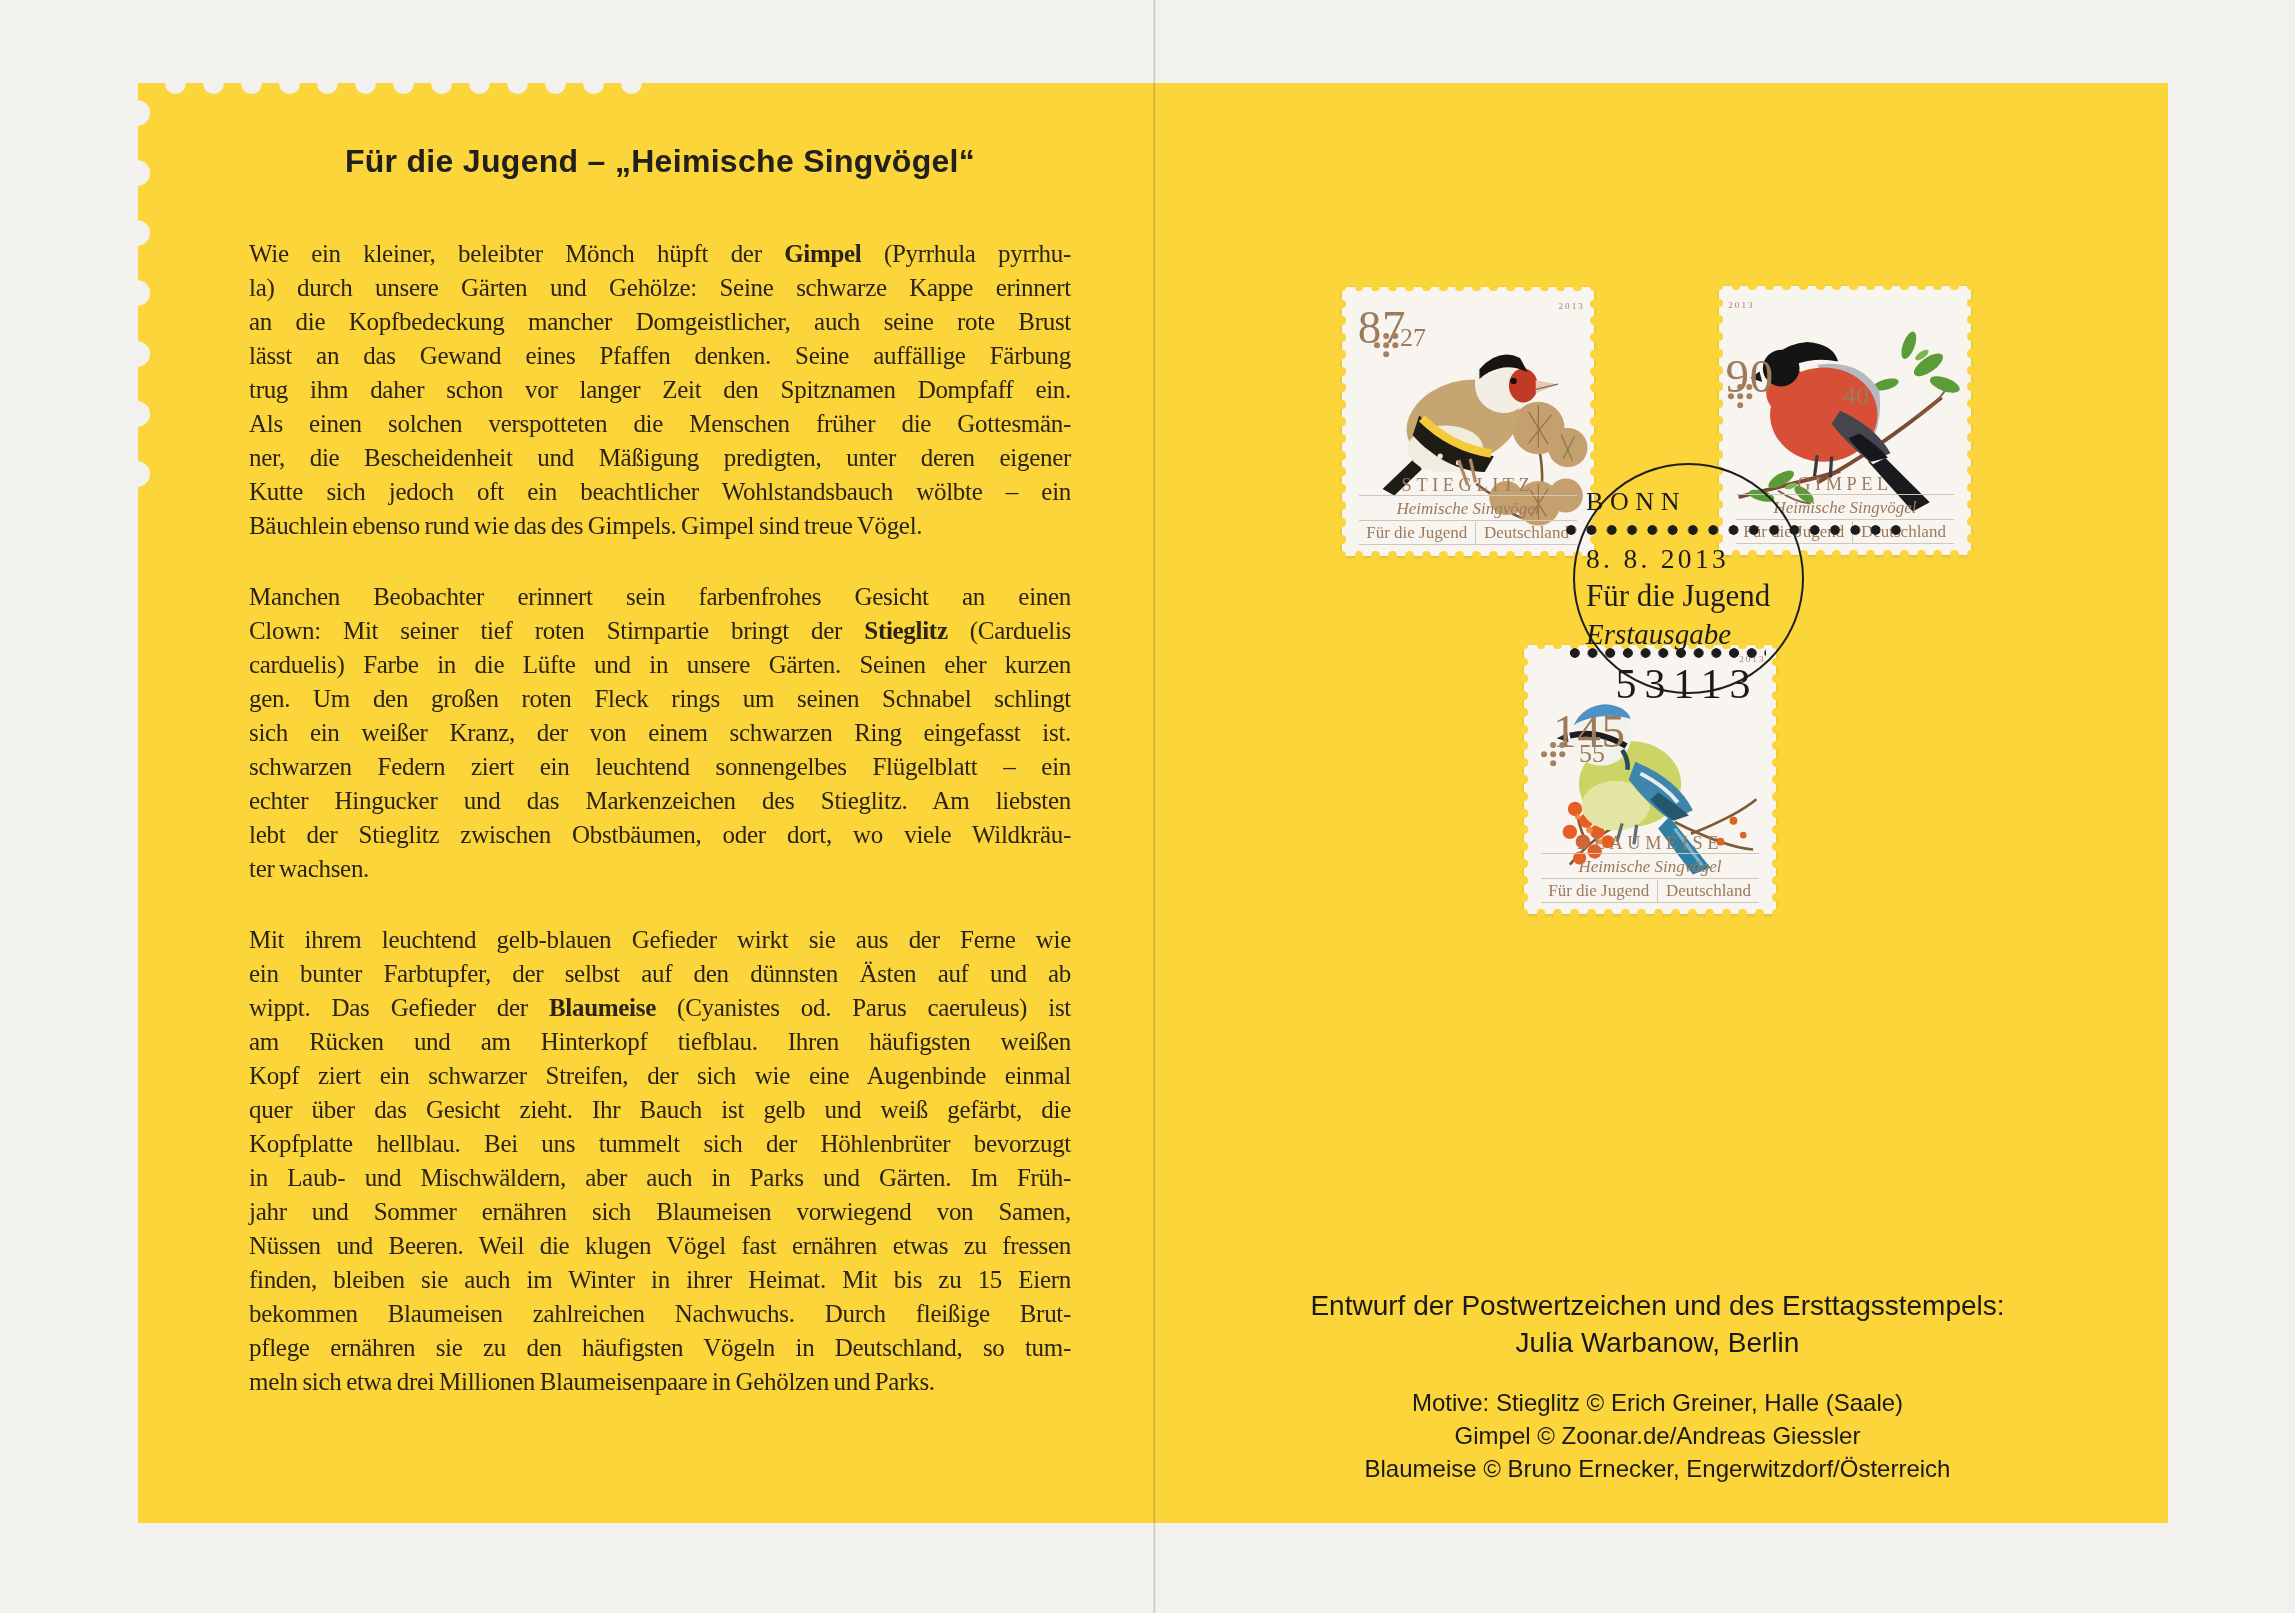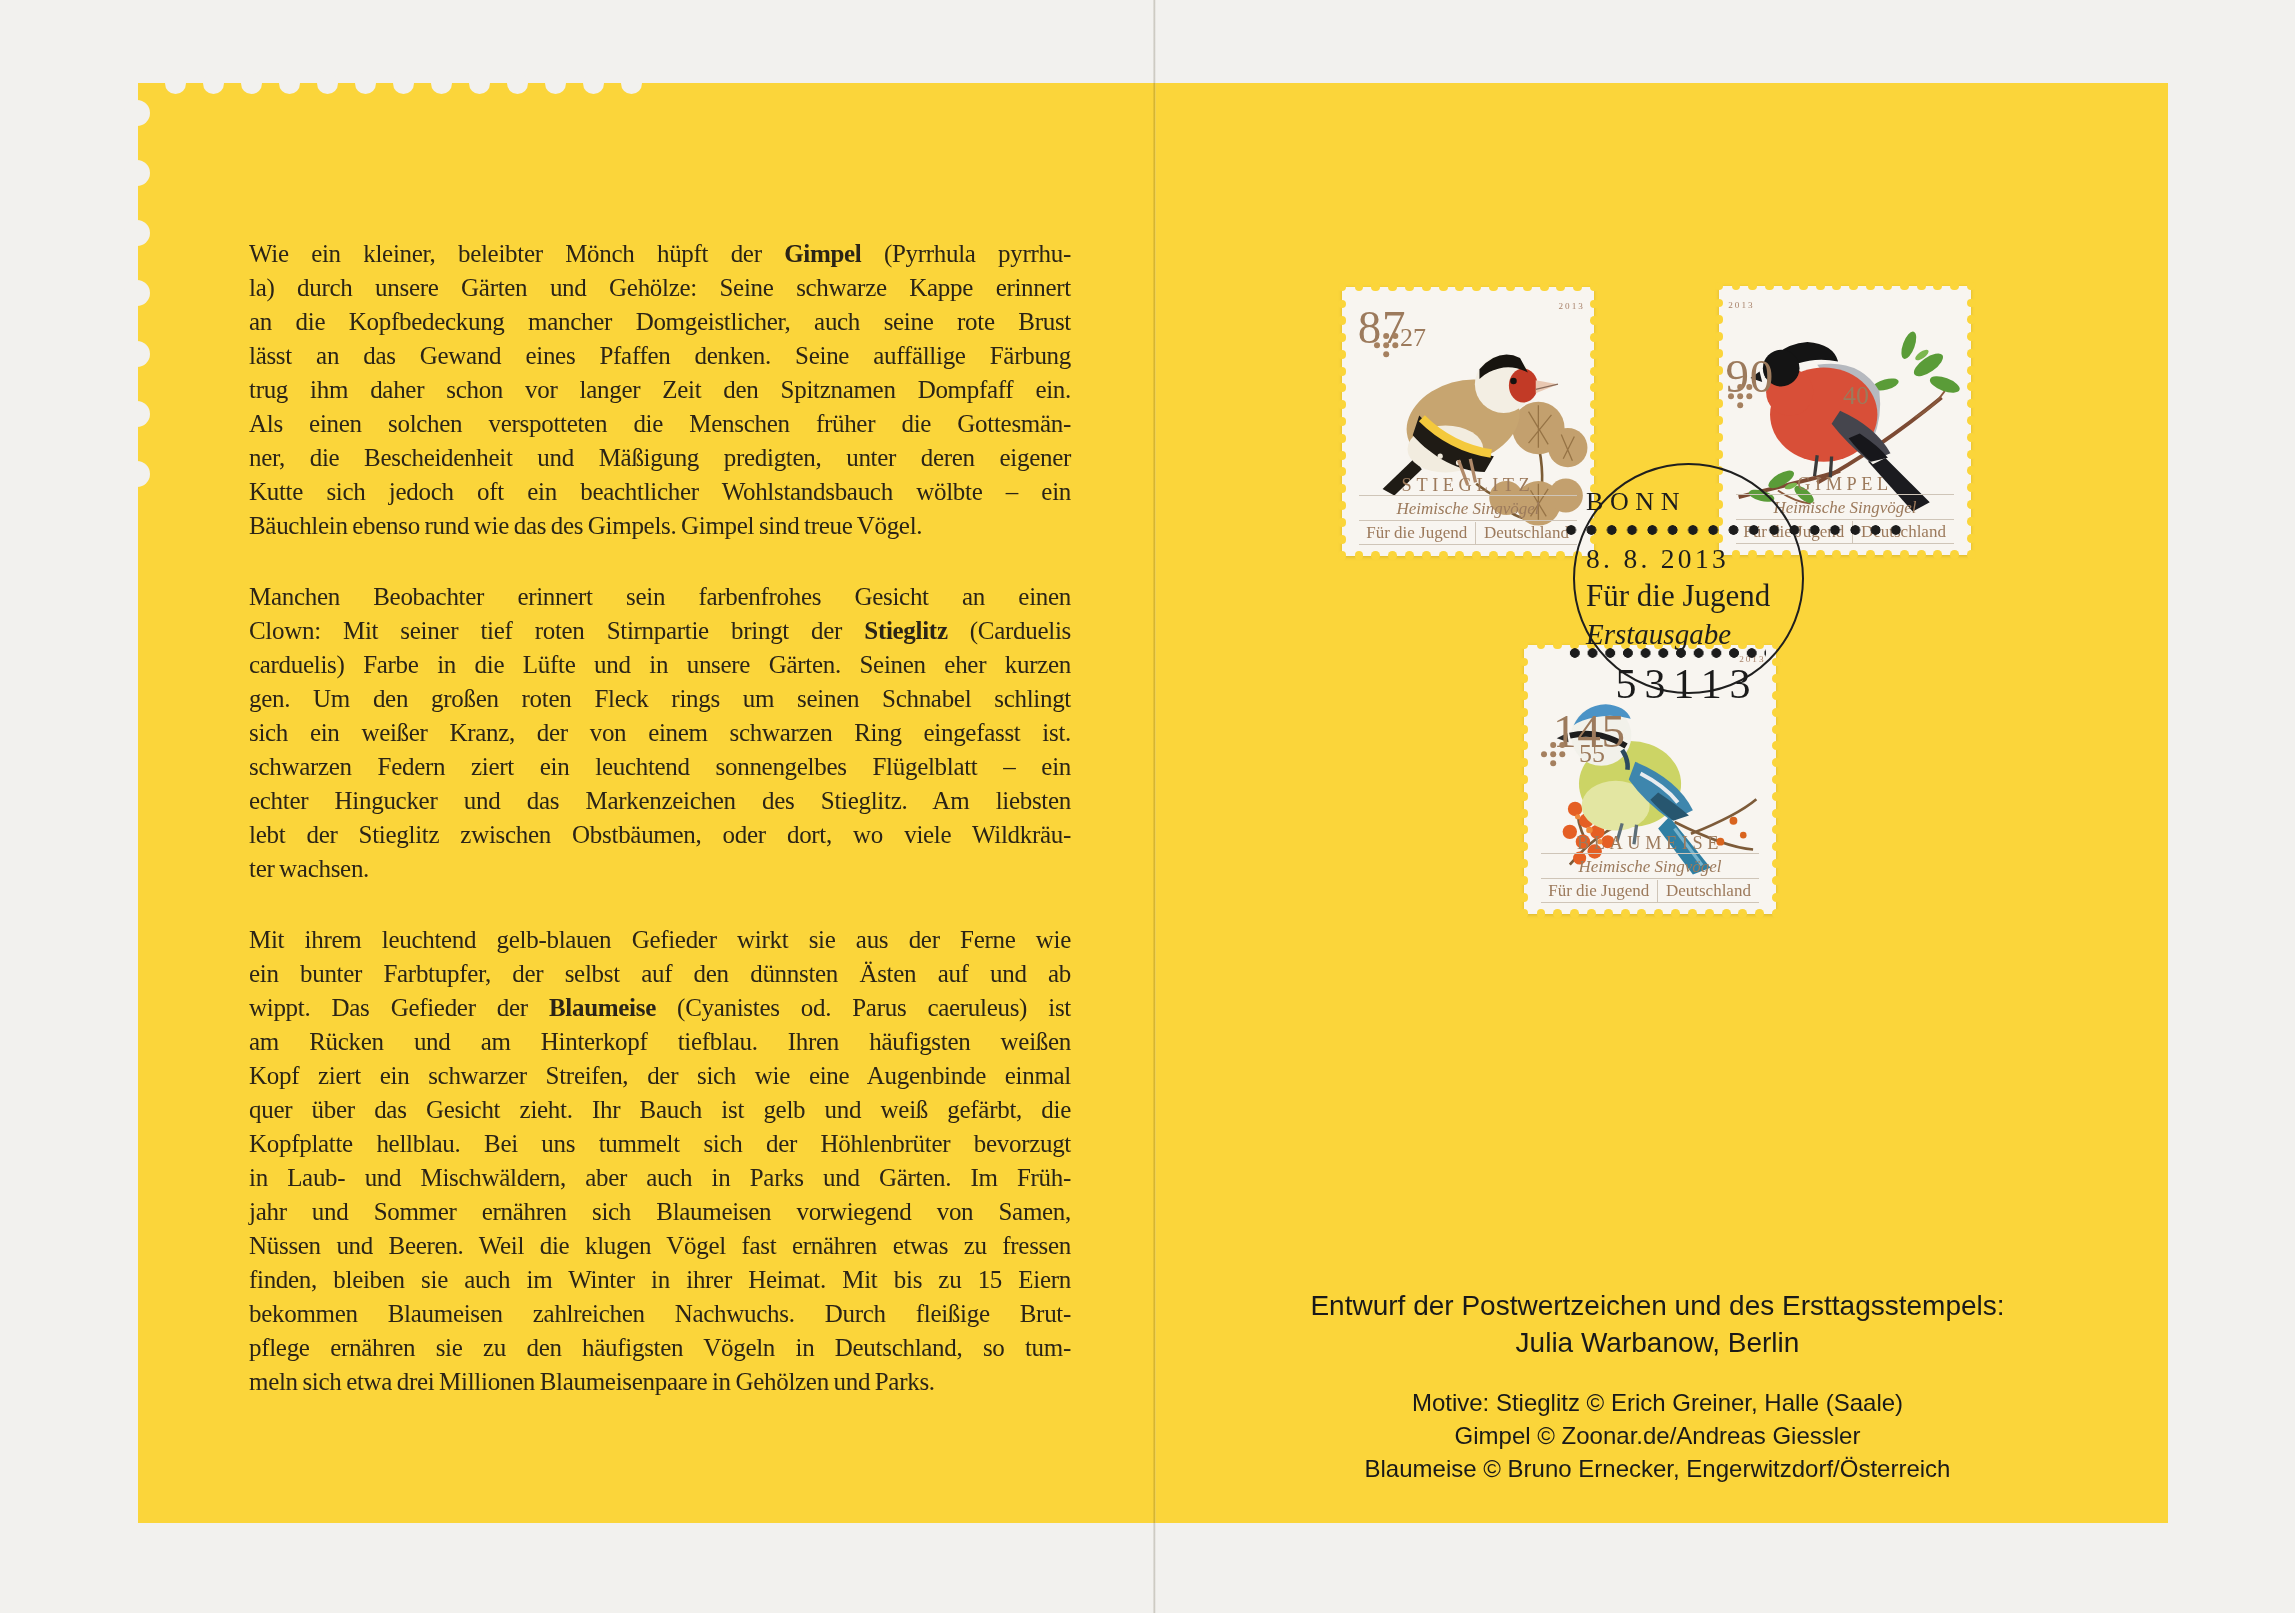--- a/index.html
+++ b/index.html
@@ -90,20 +90,21 @@
       <div style="position: absolute; border-radius: 50%; background: rgb(242, 241, 238); left: 621px; top: 73px; width: 21px; height: 21px;"></div>
       <div style="position: absolute; border-radius: 50%; background: rgb(242, 241, 238); left: 124px; top: 100px; width: 26px; height: 26px;"></div>
       <div style="position: absolute; border-radius: 50%; background: rgb(242, 241, 238); left: 124px; top: 160px; width: 26px; height: 26px;"></div>
       <div style="position: absolute; border-radius: 50%; background: rgb(242, 241, 238); left: 124px; top: 220px; width: 26px; height: 26px;"></div>
       <div style="position: absolute; border-radius: 50%; background: rgb(242, 241, 238); left: 124px; top: 280px; width: 26px; height: 26px;"></div>
       <div style="position: absolute; border-radius: 50%; background: rgb(242, 241, 238); left: 124px; top: 341px; width: 26px; height: 26px;"></div>
       <div style="position: absolute; border-radius: 50%; background: rgb(242, 241, 238); left: 124px; top: 401px; width: 26px; height: 26px;"></div>
       <div style="position: absolute; border-radius: 50%; background: rgb(242, 241, 238); left: 124px; top: 461px; width: 26px; height: 26px;"></div>
     </div>
 
+  <div class="page-title">Für die Jugend – „Heimische Singvögel“</div>
   <div class="body-text" id="bodyText">
       <div class="para">
         <div class="line">Wie ein kleiner, beleibter Mönch hüpft der <strong>Gimpel</strong> (Pyrrhula pyrrhu-</div>
         <div class="line">la) durch unsere Gärten und Gehölze: Seine schwarze Kappe erinnert</div>
         <div class="line">an die Kopfbedeckung mancher Domgeistlicher, auch seine rote Brust</div>
         <div class="line">lässt an das Gewand eines Pfaffen denken. Seine auffällige Färbung</div>
         <div class="line">trug ihm daher schon vor langer Zeit den Spitznamen Dompfaff ein.</div>
         <div class="line">Als einen solchen verspotteten die Menschen früher die Gottesmän-</div>
         <div class="line">ner, die Bescheidenheit und Mäßigung predigten, unter deren eigener</div>
         <div class="line">Kutte sich jedoch oft ein beachtlicher Wohlstandsbauch wölbte – ein</div>

